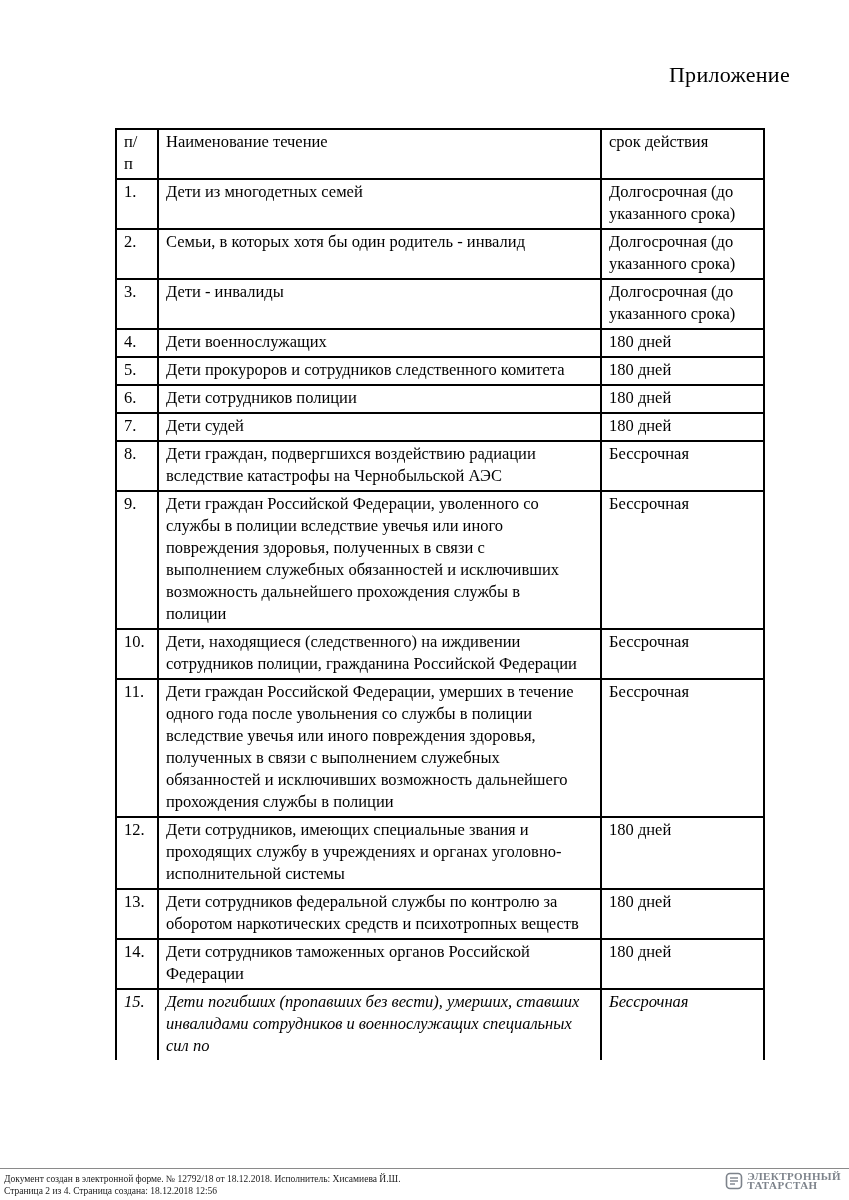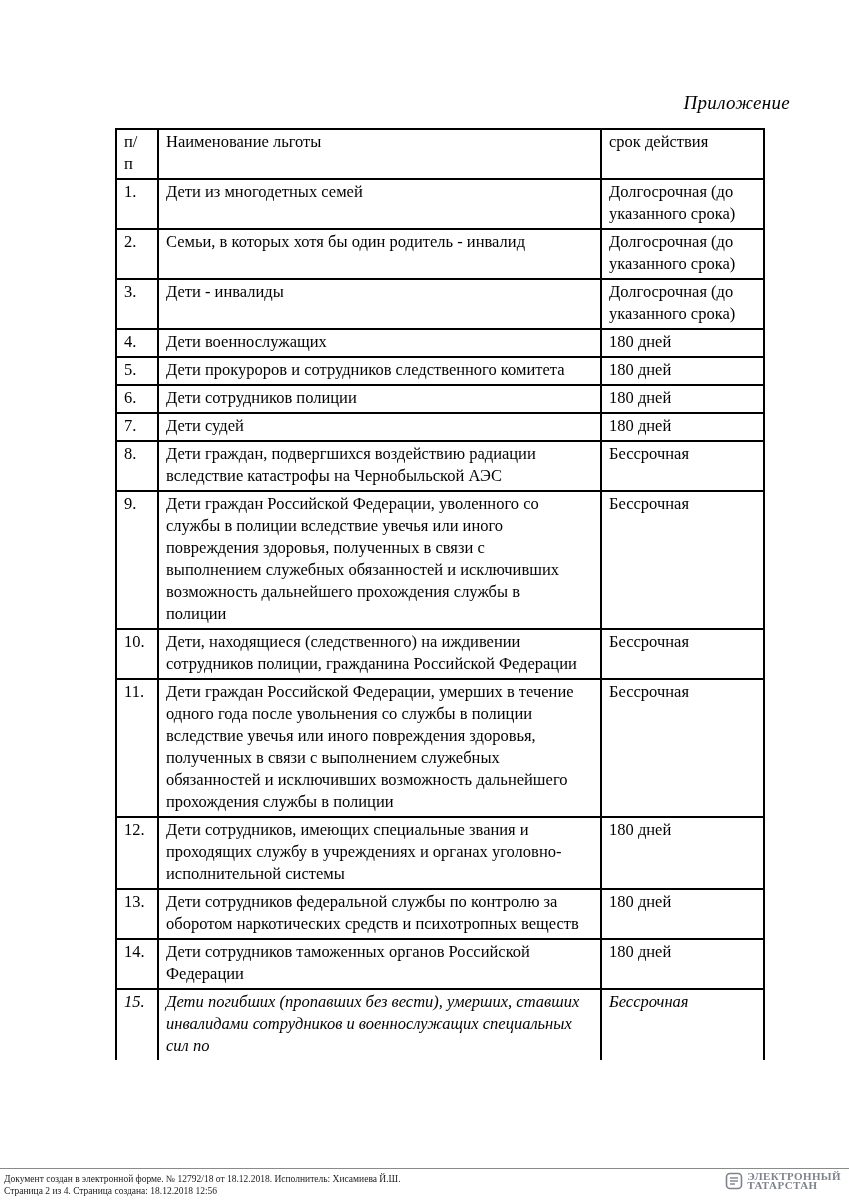--- a/index.html
+++ b/index.html
@@ -8,25 +8,24 @@
     height: 1200px;
     background: #ffffff;
     position: relative;
     overflow: hidden;
     font-family: "Liberation Serif", serif;
     color: #000;
   }
 
   .page-title {
     position: absolute;
-    top: 92px;
+    top: 62px;
     right: 59px;
-    font-size: 19px;
+    font-size: 22px;
     letter-spacing: 0.3px;
-    font-style: italic;
   }
 
   table.benefits {
     position: absolute;
     top: 128px;
     left: 115px;
     width: 648px;
     border-collapse: collapse;
     table-layout: fixed;
     font-size: 16.5px;
@@ -92,21 +91,21 @@
 
   <table class="benefits">
     <colgroup>
         <col class="col-num">
         <col class="col-name">
         <col class="col-term">
       </colgroup>
     <thead>
       <tr>
         <th>п/п</th>
-        <th>Наименование льготы</th>
+        <th>Наименование течение</th>
         <th>срок действия</th>
       </tr>
     </thead>
     <tbody>
       <tr>
         <td>1.</td>
         <td class="name">Дети из многодетных семей</td>
         <td>Долгосрочная (до указанного срока)</td>
       </tr>
       <tr>

